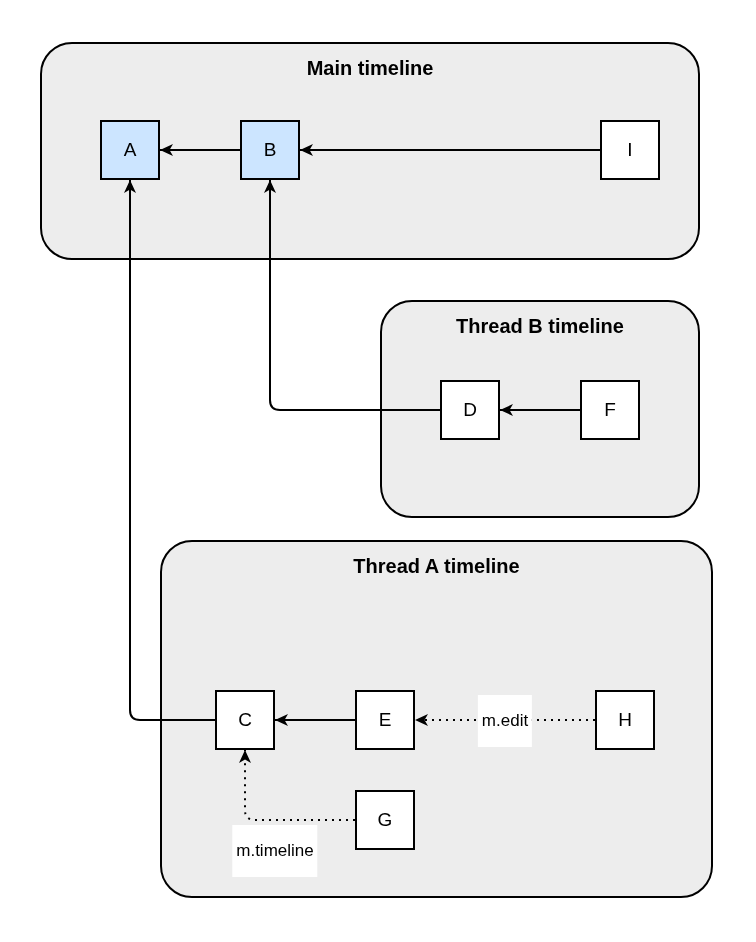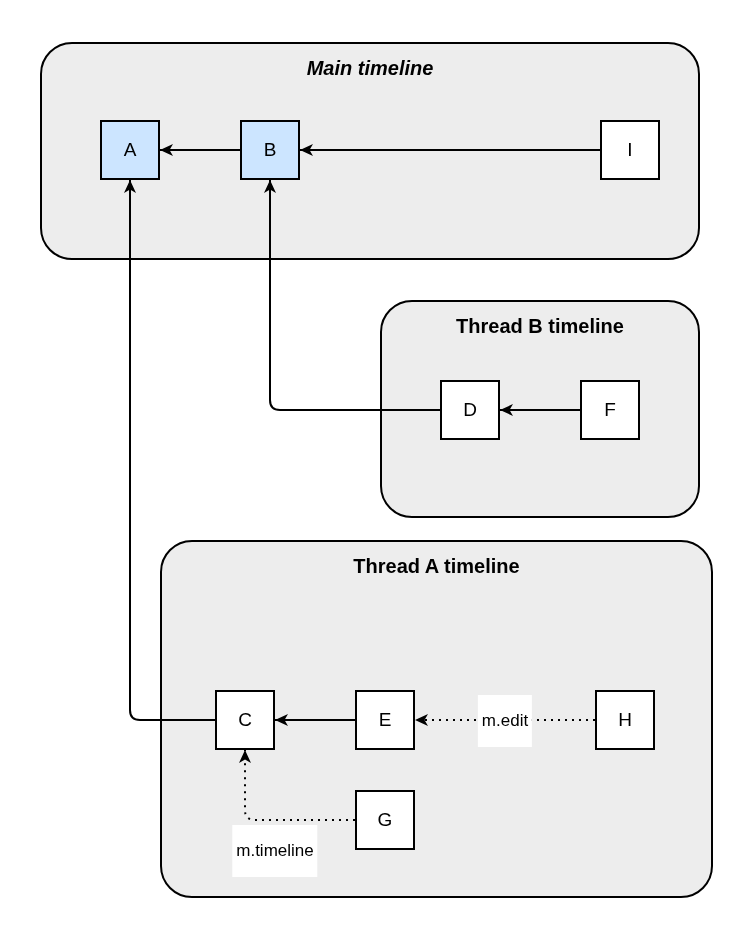--- a/index.html
+++ b/index.html
@@ -23,21 +23,21 @@
     border-radius: 32px;
     box-sizing: border-box;
     z-index: 1;
   }
   .container-title {
     text-align: center;
     font-weight: bold;
     font-size: 20px;
     padding-top: 13px;
   }
-  #container-main   { left: 40px;  top: 42px;  width: 660px; height: 218px; font-style: italic; }
+  #container-main   { left: 40px;  top: 42px;  width: 660px; height: 218px; }
   #container-threadb{ left: 380px; top: 300px; width: 320px; height: 218px; }
   #container-threada{ left: 160px; top: 540px; width: 553px; height: 358px; }
 
   svg.edges-layer {
     position: absolute;
     left: 0;
     top: 0;
     z-index: 2;
   }
   .edge {

